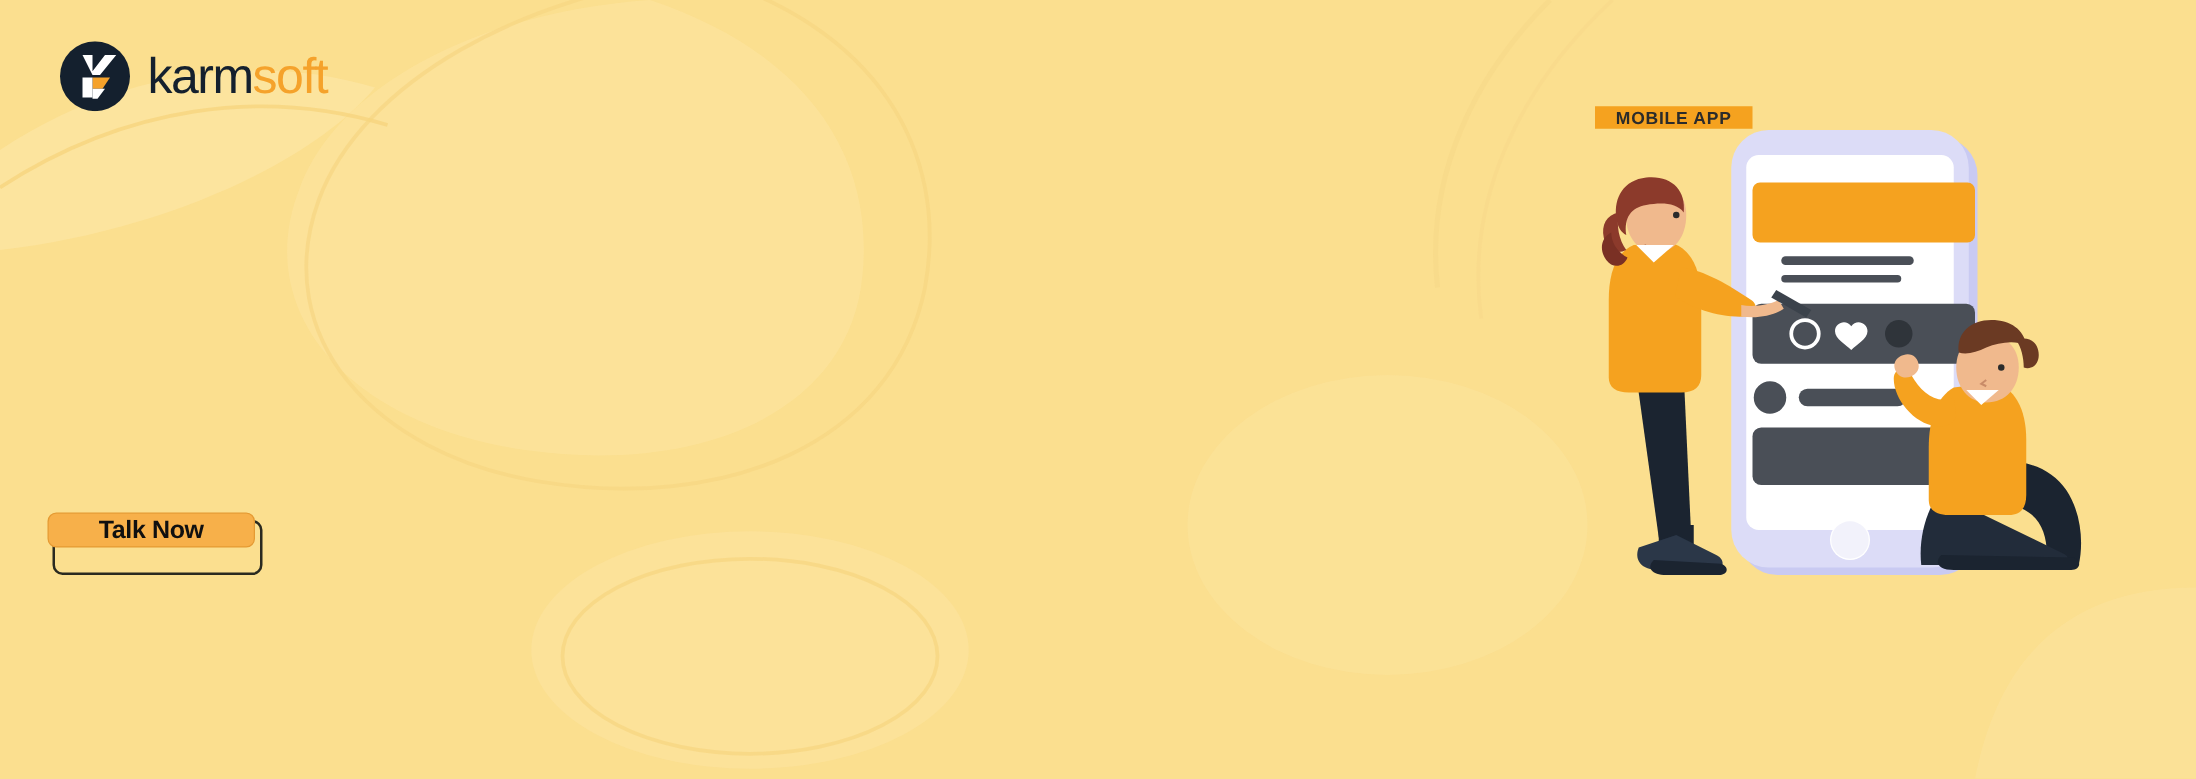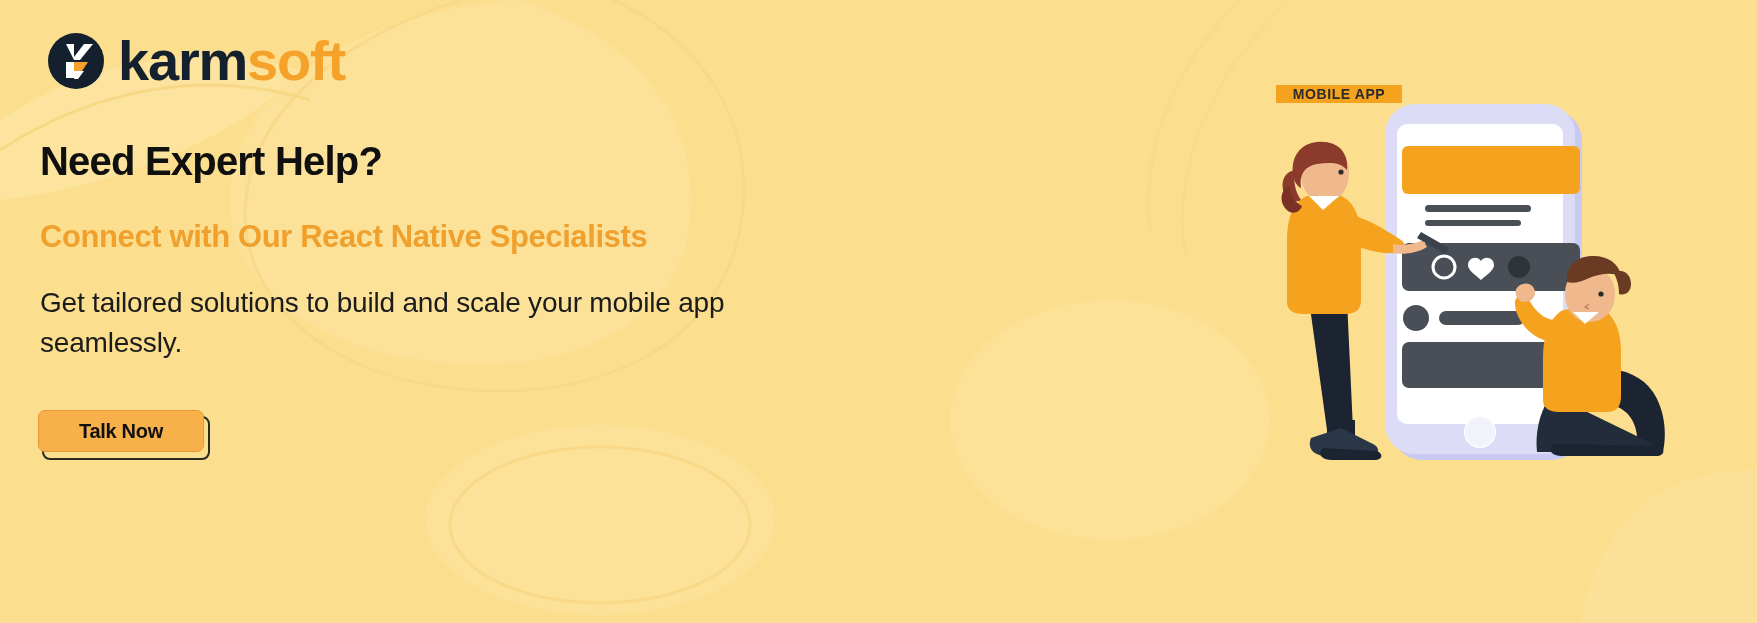--- a/index.html
+++ b/index.html
@@ -17,21 +17,21 @@
   
   .bg-deco { position:absolute; inset:0; pointer-events:none; }
 
   
   .logo-wrap {
     position:absolute; left:48px; top:33px;
     display:flex; align-items:center; gap:14px;
   }
   .logo-mark { width:56px; height:56px; display:block; }
   .logo-text {
-    font-size:56px; font-weight:700; letter-spacing:-1.2px;
+    font-size:40px; font-weight:400; letter-spacing:-1.2px;
     line-height:1; white-space:nowrap;
   }
   .logo-karm { color:#14202e; }
   .logo-soft { color:#f5a22b; }
 
   
   .copy { position:absolute; left:40px; top:138px; width:880px; }
   .headline {
     font-size:40px; font-weight:800; color:#101010;
     letter-spacing:-0.8px; line-height:1.15;
@@ -52,21 +52,21 @@
   .cta-wrap { position:absolute; left:38px; top:410px; }
   .cta-shadow {
     position:absolute; left:4px; top:6px;
     width:168px; height:44px;
     border:2px solid #2a2a20; border-radius:8px;
     background:transparent;
   }
   .cta-button {
     position:relative;
     display:inline-flex; align-items:center; justify-content:center;
-    width:166px; height:42px;
+    width:166px; height:28px;
     background:#f7b04a;
     border:1.5px solid #e59a33;
     border-radius:7px;
     font-size:20px; font-weight:700; color:#101010;
     letter-spacing:-0.3px;
     cursor:pointer;
   }
 
   
   .illo { position:absolute; right:0; top:0; width:560px; height:623px; }
@@ -110,25 +110,20 @@
       <path d="M18 11 L26 11 L26 24 L36 11 L45 11 L32 27 L26 27 Z" fill="#ffffff"></path>
       <path d="M26 29 L40 29 L34 38 L26 38 Z" fill="#f5a22b"></path>
       <path d="M18 29 L26 29 L26 45 L18 45 Z" fill="#ffffff"></path>
       <path d="M26 38 L36 38 L30 46 L26 46 Z" fill="#ffffff"></path>
     </svg>
     <div class="logo-text">
       <span class="logo-karm">karm</span><span class="logo-soft">soft</span>
     </div>
   </div>
 
-  <div class="copy">
-    <h1 class="headline">Need Expert Help?</h1>
-    <h2 class="subhead">Connect with Our React Native Specialists</h2>
-    <p class="body-copy">Get tailored solutions to build and scale your mobile app seamlessly.</p>
-  </div>
 
   <div class="cta-wrap">
     <div class="cta-shadow"></div>
     <button class="cta-button">Talk Now</button>
   </div>
 
   <svg class="illo" viewBox="0 0 560 623">
 
     <rect x="195" y="110" width="190" height="350" rx="30" fill="#c9caf2"></rect>
     <rect x="188" y="104" width="190" height="350" rx="30" fill="#dcdcf7"></rect>

